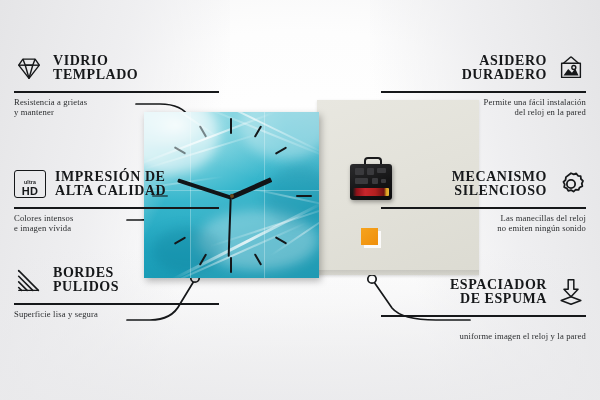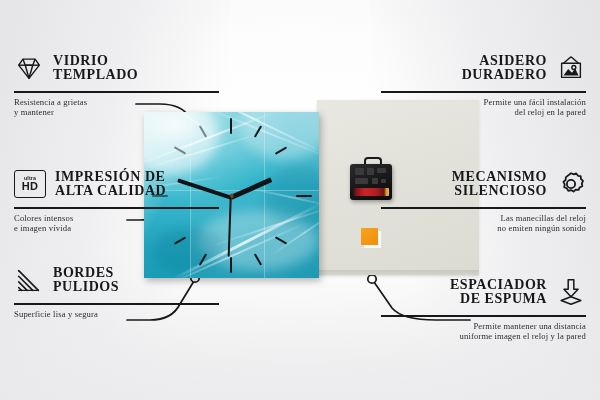--- a/index.html
+++ b/index.html
@@ -86,21 +86,21 @@
   .c-desc{font-family:"Liberation Serif", serif;font-size:8.6px;line-height:10.6px;
     color:#2a2c2e;margin-top:4px;letter-spacing:.15px;}
   .callout.left .c-desc{text-align:left;}
   .callout.right .c-desc{text-align:right;}
 
   .ic{width:30px;height:30px;flex:0 0 30px;display:block;}
   .ic svg{display:block;width:30px;height:30px;}
 
   
   .hd-badge{width:30px;height:26px;flex:0 0 30px;border:1.8px solid #16181a;border-radius:3px;
-    display:flex;flex-direction:column;align-items:center;justify-content:center;line-height:1;}
+    display:flex;flex-direction:column;align-items:center;justify-content:flex-end;line-height:1;}
   .hd-top{font-family:"Liberation Sans", sans-serif;font-size:5.2px;font-weight:bold;letter-spacing:.2px;color:#16181a;}
   .hd-main{font-family:"Liberation Sans", sans-serif;font-size:11px;font-weight:bold;letter-spacing:.3px;color:#16181a;margin-top:.5px;}
 
   svg.lines{position:absolute;left:0;top:0;width:600px;height:400px;overflow:visible;pointer-events:none;}
 </style>
 </head>
 <body>
 
 <div id="stage">
 
@@ -309,17 +309,17 @@
         <svg viewBox="0 0 32 32">
             <g fill="none" stroke="#16181a" stroke-width="1.6" stroke-linejoin="round">
           <path d="M13 3 h6 v10 h4.5 L16 21 L8.5 13 H13 Z"></path>
           <path d="M16 21 L26.5 25 L16 29 L5.5 25 Z"></path>
         </g>
           </svg>
       </span>
     </div>
     <div class="c-rule"></div>
     <div class="c-desc">
-      <span>Permite mantener una distancia</span><br><span>uniforme imagen el reloj y la pared</span>
+      <br><span>uniforme imagen el reloj y la pared</span>
     </div>
   </div>
 
 </div>
 
 </body></html>

